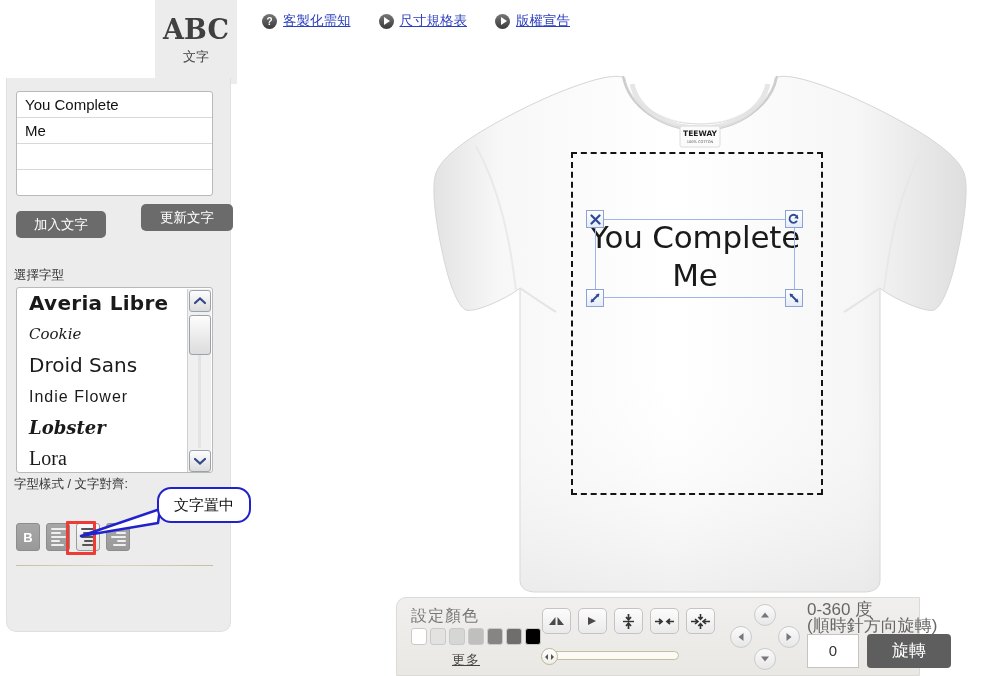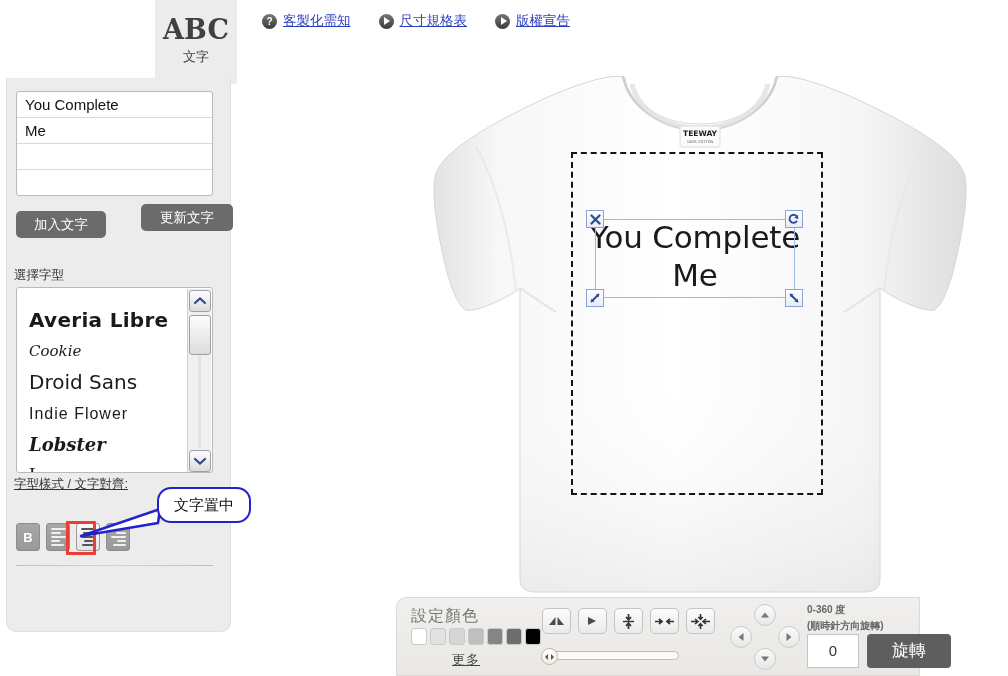--- a/index.html
+++ b/index.html
@@ -76,21 +76,21 @@
 
   .font-list{
     position:absolute;left:16px;top:287px;width:197px;height:186px;
     background:#fff;border:1px solid #b9b9b9;border-radius:3px;
     box-sizing:border-box;overflow:hidden;
   }
   .font-item{
     height:31px;line-height:31px;padding-left:12px;
     font-size:19px;color:#1a1a1a;white-space:nowrap;cursor:pointer;
   }
-  .f-averia{font-family:"DejaVu Sans",sans-serif;font-weight:bold;font-size:20px;letter-spacing:.3px;margin-top:17px;}
+  .f-averia{font-family:"DejaVu Sans",sans-serif;font-weight:bold;font-size:20px;letter-spacing:.3px;}
   .f-cookie{font-family:"DejaVu Serif",serif;font-style:italic;font-size:15px;}
   .f-droid{font-family:"DejaVu Sans",sans-serif;font-size:20px;}
   .f-indie{font-family:"Liberation Sans",sans-serif;font-size:16px;letter-spacing:1px;}
   .f-lobster{font-family:"DejaVu Serif",serif;font-weight:bold;font-style:italic;font-size:18px;}
   .f-lora{font-family:"Liberation Serif",serif;font-size:20px;}
 
   .scrollbar{
     position:absolute;right:1px;top:1px;width:24px;height:184px;
     background:#f0f0f0;border-left:1px solid #cfcfcf;box-sizing:border-box;
   }
@@ -101,21 +101,21 @@
     display:flex;align-items:center;justify-content:center;cursor:pointer;
   }
   .sb-up{top:1px;} .sb-down{bottom:1px;}
   .sb-track{position:absolute;left:10px;top:25px;bottom:25px;width:3px;background:#e3e3e3;border-radius:2px;}
   .sb-thumb{
     position:absolute;left:1px;top:26px;width:22px;height:40px;
     background:linear-gradient(180deg,#fdfdfd,#dcdcdc);
     border:1px solid #9aa3ad;border-radius:3px;box-sizing:border-box;cursor:pointer;
   }
 
-  #label-style-align{left:14px;top:476px;text-decoration:underline;}
+  #label-style-align{left:14px;top:476px;}
 
   .align-row{position:absolute;left:16px;top:523px;display:flex;gap:6px;}
   .align-btn{
     width:24px;height:28px;box-sizing:border-box;
     background:linear-gradient(180deg,#a7a7a7,#999);
     border:1px solid #8d8d8d;border-radius:3px;
     display:flex;align-items:center;justify-content:center;cursor:pointer;
     color:#fff;font-size:13px;font-weight:bold;
   }
   .align-btn.selected{
@@ -237,22 +237,22 @@
   .dpad-btn{
     position:absolute;width:22px;height:22px;border-radius:50%;
     background:linear-gradient(180deg,#fbfbfb,#e7e7e7);
     border:1px solid #cbcbcb;box-sizing:border-box;
     display:flex;align-items:center;justify-content:center;cursor:pointer;
   }
   #dpad-up{left:27px;top:2px;} #dpad-down{left:27px;top:46px;}
   #dpad-left{left:3px;top:24px;} #dpad-right{left:51px;top:24px;}
 
   .rot-text{
-    position:absolute;left:410px;top:4px;font-size:10px;color:#666;
-    line-height:16px;white-space:nowrap;font-weight:bold;
+    position:absolute;left:410px;top:4px;font-size:17px;color:#666;
+    line-height:16px;white-space:nowrap;
   }
   .rot-input{
     position:absolute;left:410px;top:36px;width:52px;height:34px;
     background:#fff;border:1px solid #c4c4c4;box-sizing:border-box;
     font-size:15px;color:#333;text-align:center;line-height:32px;
     font-family:"Liberation Sans",sans-serif;
   }
   .rot-btn{
     position:absolute;left:470px;top:36px;width:84px;height:34px;
     background:#5e5e5e;color:#fff;border:none;border-radius:4px;

